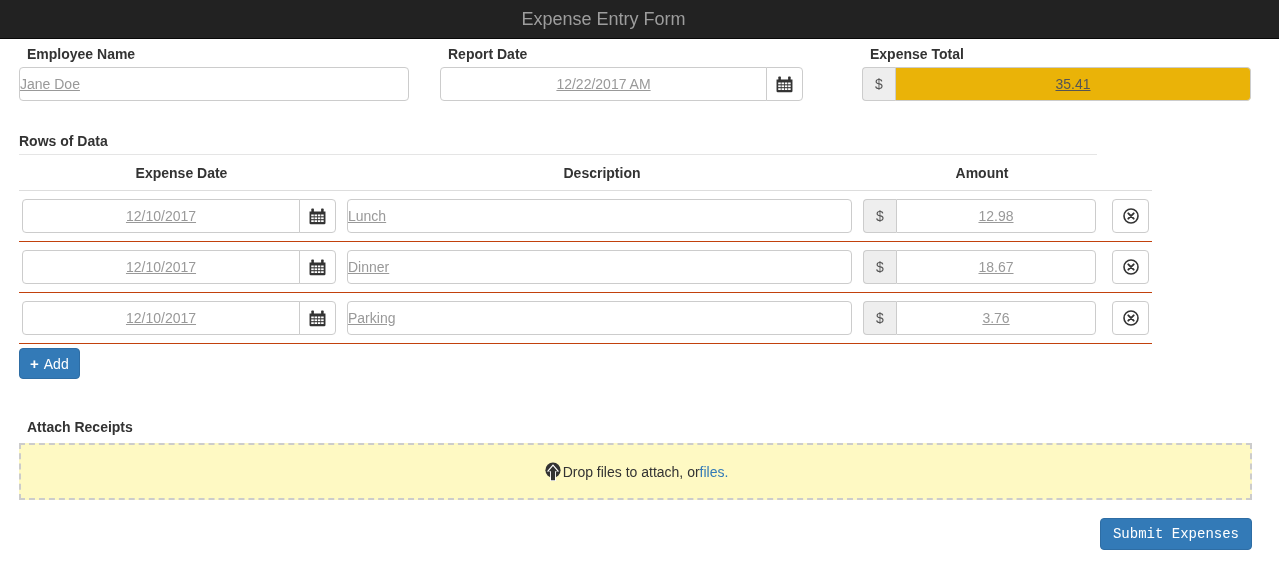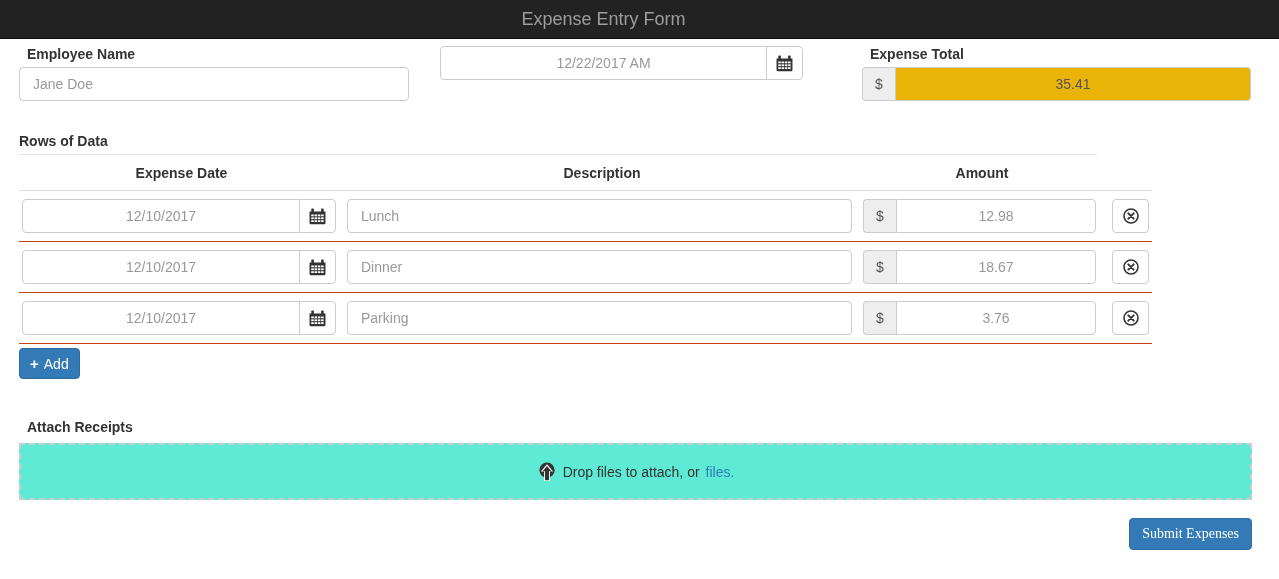--- a/index.html
+++ b/index.html
@@ -19,22 +19,22 @@
   .top-row { display: flex; margin-top: 7px; }
   .field label, .bold-label {
     display: block; font-weight: bold; font-size: 14px; color: #333; margin: 0 0 5px 0; padding-left: 8px;
   }
   .col-name  { width: 390px; margin-right: 31px; }
   .col-date  { width: 363px; margin-right: 59px; }
   .col-total { width: 389px; }
 
   .form-control {
     height: 34px; width: 100%; border: 1px solid #ccc; border-radius: 4px;
-    padding: 6px 13px; font-size: 14px; color: #999; background: #fff;
-    font-family: inherit; outline: none;
+    padding: 6px 0; font-size: 14px; color: #999; background: #fff;
+    font-family: inherit; outline: none; text-decoration: underline;
   }
   .input-group { display: flex; width: 100%; }
   .input-group .form-control { flex: 1; min-width: 0; border-radius: 4px 0 0 4px; text-align: center; }
   .addon-btn {
     width: 37px; height: 34px; flex: 0 0 auto; margin-left: -1px;
     background: #fff; border: 1px solid #ccc; border-radius: 0 4px 4px 0;
     display: flex; align-items: center; justify-content: center; cursor: pointer; padding: 0;
   }
   .addon {
     width: 33px; height: 34px; flex: 0 0 auto;
@@ -67,30 +67,30 @@
     margin-top: 4px; height: 31px; padding: 5px 10px;
     background: #337ab7; border: 1px solid #2e6da4; border-radius: 4px;
     color: #fff; font-size: 14px; font-family: inherit;
     display: inline-flex; align-items: center; gap: 5px; cursor: pointer;
   }
   .btn-add .plus { font-weight: bold; font-size: 15px; line-height: 1; }
 
   .attach-label { font-weight: bold; margin-top: 40px; }
   .dropzone {
     margin-top: 8px; width: 1233px; height: 57px;
-    border: 2px dashed #ccc; background: #5eead4;
-    display: flex; align-items: center; justify-content: center; gap: 6px;
+    border: 2px dashed #ccc; background: #fef9c3;
+    display: flex; align-items: center; justify-content: center; 
     color: #333; cursor: pointer;
   }
   .dropzone a { color: #337ab7; text-decoration: none; cursor: pointer; }
 
   .submit-row { width: 1233px; display: flex; justify-content: flex-end; margin-top: 18px; }
   .btn-submit {
     height: 32px; padding: 6px 12px; background: #337ab7; border: 1px solid #2e6da4;
-    border-radius: 4px; color: #fff; font-size: 14px; font-family: Liberation Serif, serif; cursor: pointer;
+    border-radius: 4px; color: #fff; font-size: 14px; font-family: Liberation Mono, monospace; cursor: pointer;
   }
   .sprite { position: absolute; width: 0; height: 0; overflow: hidden; }
 </style>
 </head>
 <body>
 
 <svg class="sprite" aria-hidden="true">
   <defs>
     <symbol id="icon-calendar" viewBox="0 0 16 16">
       <rect x="2.2" y="0.5" width="2.4" height="3.6" rx="0.6" fill="#333"></rect>
@@ -128,20 +128,21 @@
 </header>
 
 <main class="container">
 
   <div class="top-row">
     <div class="field col-name">
       <label>Employee Name</label>
       <input class="form-control" type="text" value="Jane Doe" style="">
     </div>
     <div class="field col-date">
+      <label>Report Date</label>
       <div class="input-group">
         <input class="form-control" type="text" value="12/22/2017 AM" style="">
         <button class="addon-btn">
           <svg width="17" height="17">
               <use href="#icon-calendar"></use>
             </svg>
         </button>
       </div>
     </div>
     <div class="field col-total">

